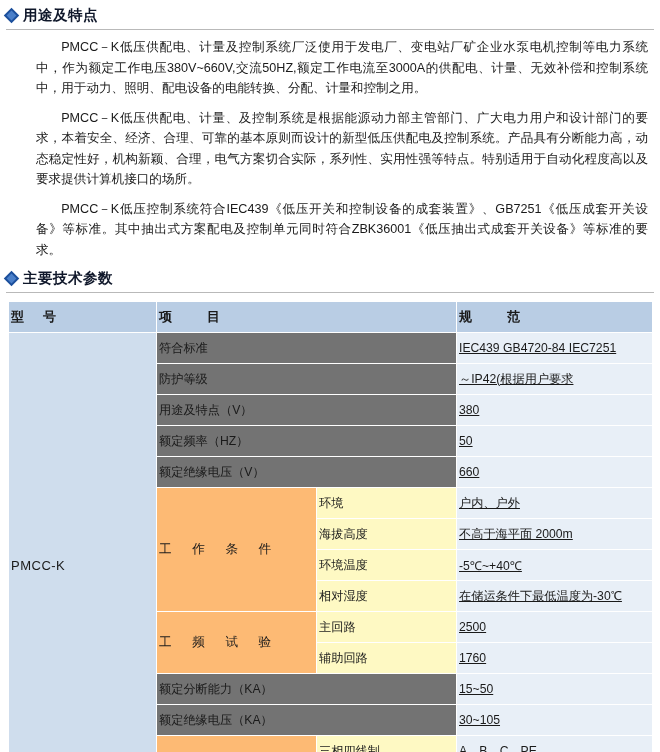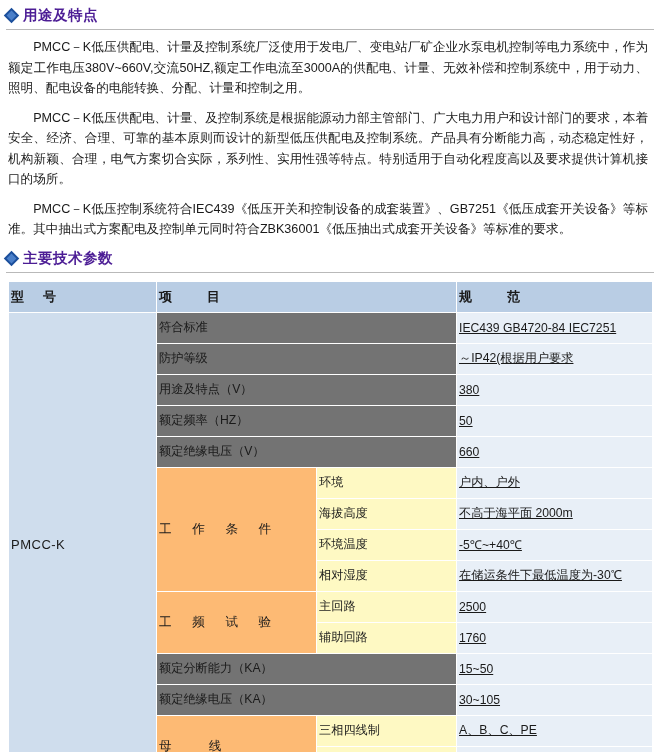--- a/index.html
+++ b/index.html
@@ -44,33 +44,34 @@
     position: absolute;
     left: 2px;
     top: 2px;
     width: 7px;
     height: 7px;
     background: #4a7fc9;
   }
   .section-head .htext {
     font-size: 14.5px;
     font-weight: bold;
-    color: #4c1d95;
+    color: #0f172a;
     letter-spacing: 0.5px;
   }
   .head-rule {
     height: 1px;
     background: #b9b9b9;
     margin: 4px 6px 0 6px;
   }
 
   
   .body-copy {
-    padding: 0 12px 0 8px;
+    padding: 0 12px 0 28px;
     margin-top: 7px;
+    margin-left: 8px;
   }
   .body-copy p {
     margin: 0 0 9px 0;
     font-size: 12.6px;
     line-height: 20.5px;
     text-align: justify;
     text-indent: 2em;
     color: #1a1a1a;
   }
 

